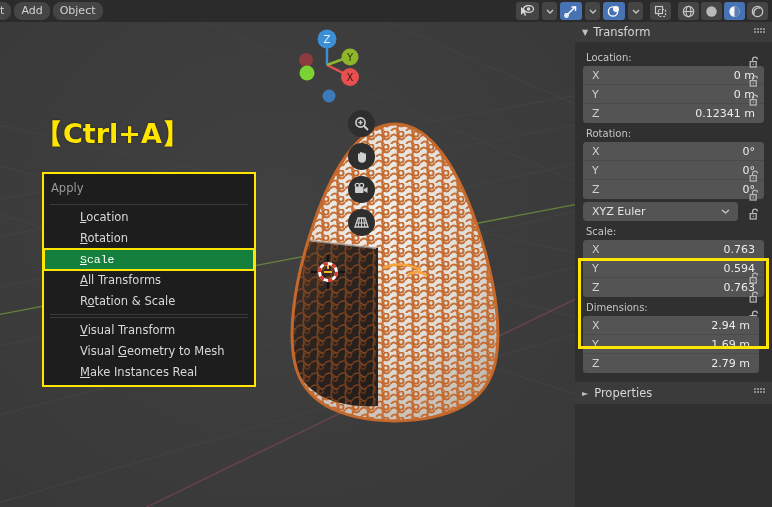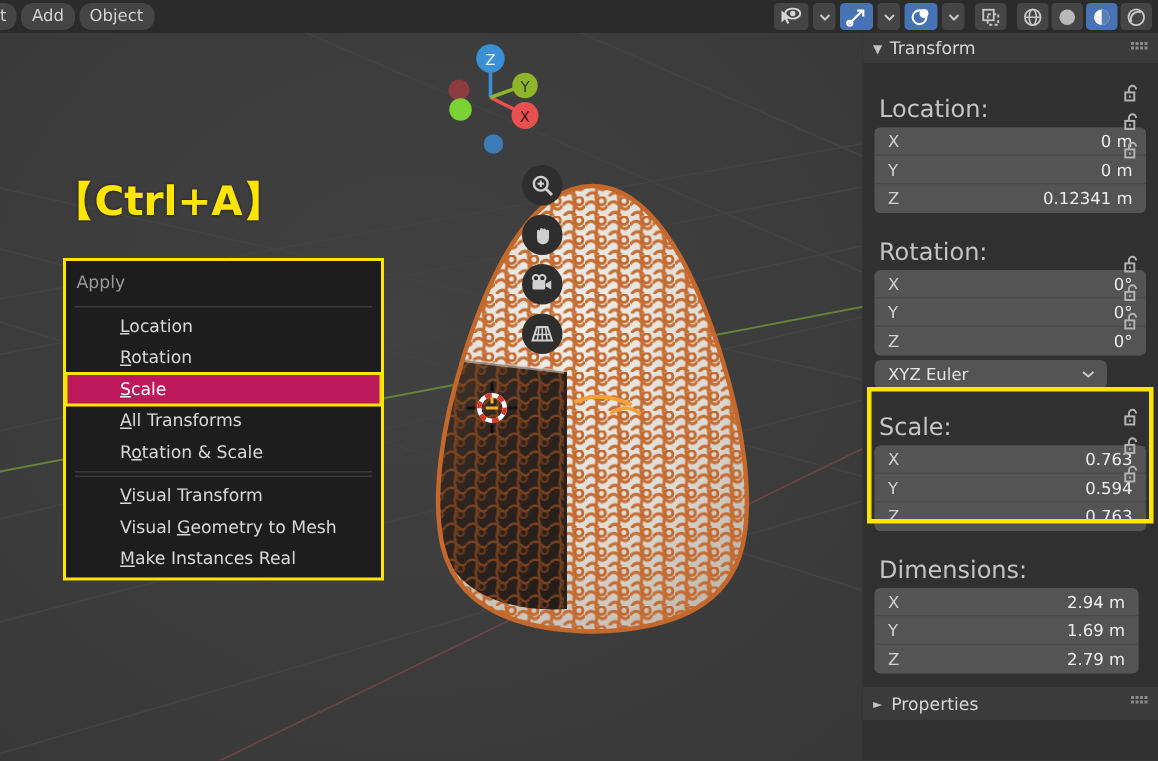--- a/index.html
+++ b/index.html
@@ -155,26 +155,27 @@
   }
   .menu-item {
     color: #d8d8d8;
     font-size: 11.5px;
     padding: 4px 0 4px 36px;
     line-height: 13px;
     white-space: nowrap;
   }
   .menu-item .acc { text-decoration: underline; }
   .menu-item.selected {
-    background: #be185d;
+    background: #15803d;
     color: #ffffff;
     outline: 2px solid #ffe500;
     outline-offset: -1px;
     position: relative;
     z-index: 2;
+    font-family: Liberation Mono, monospace;
   }
 
   
   #props {
     position: absolute;
     right: 0; top: 22px;
     width: 197px; height: 485px;
     background: #303030;
     z-index: 25;
     overflow: hidden;
@@ -200,22 +201,22 @@
     width: 11px; height: 7px;
   }
   .grip i {
     position: absolute;
     width: 1.5px; height: 1.5px;
     background: #8a8a8a;
   }
   .prop-body { padding: 5px 8px 0 8px; }
   .sec-label {
     color: #c5c5c5;
-    font-size: 16px;
-    margin: 16px 0 3px 3px;
+    font-size: 10px;
+    margin: 5px 0 3px 3px;
   }
   .field-group {
     border-radius: 4px;
     overflow: hidden;
     background: #545454;
   }
   .field-row {
     display: flex;
     align-items: center;
     position: relative;

